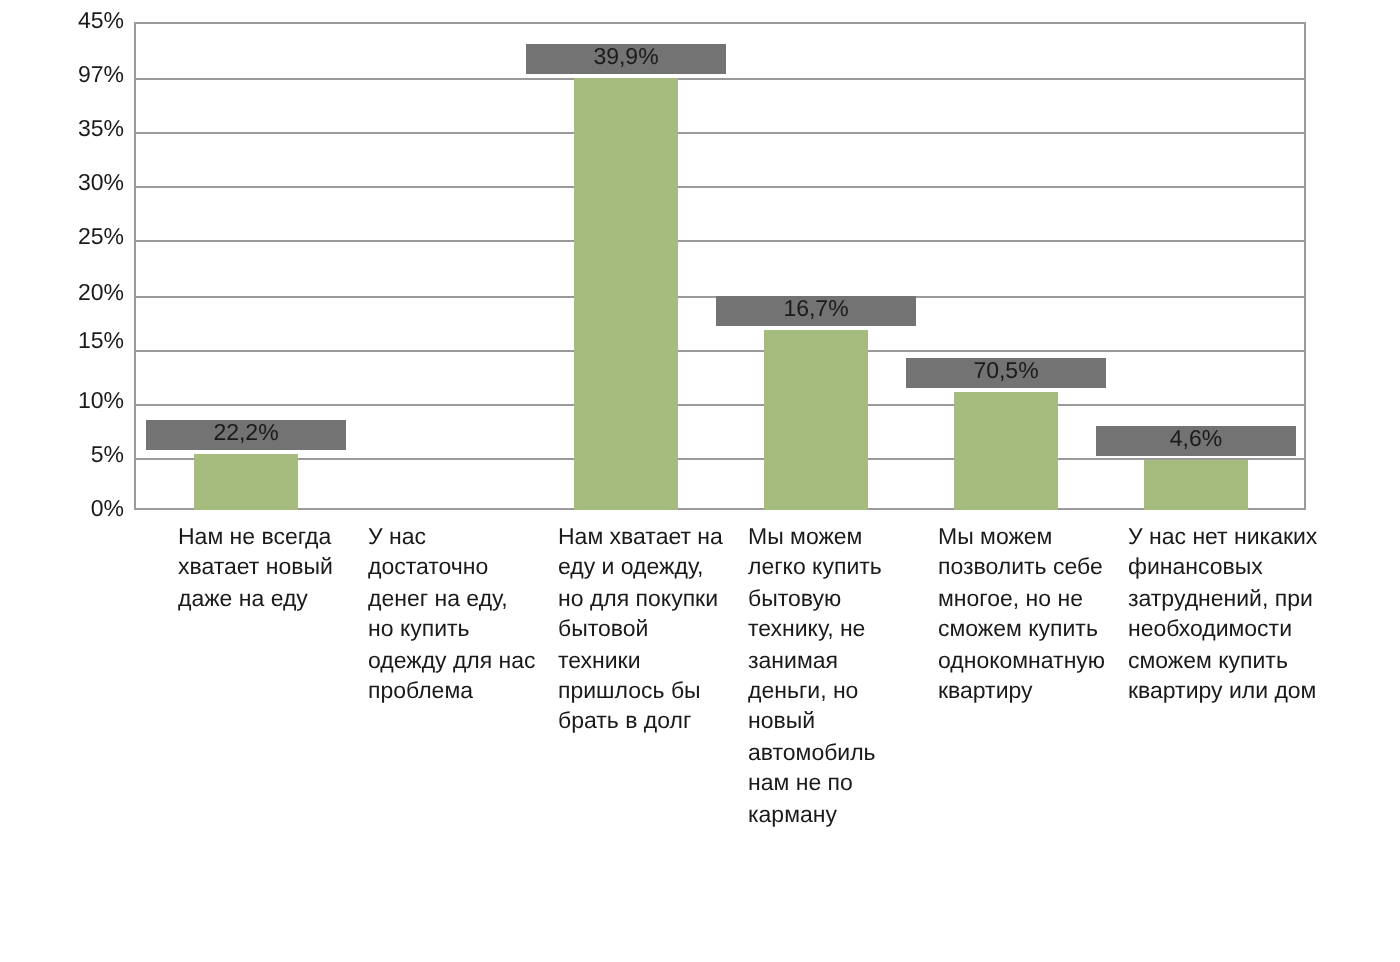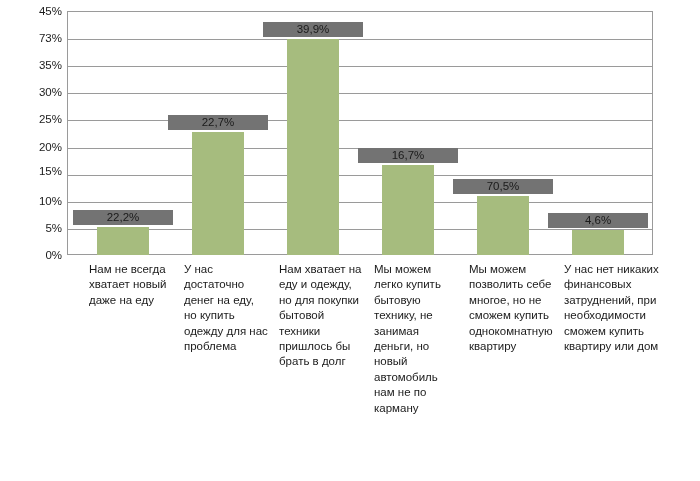--- a/index.html
+++ b/index.html
@@ -113,21 +113,21 @@
     word-wrap: break-word;
   }
 </style>
 </head>
 <body>
 
 <div id="chart-root">
 
   <div class="y-axis-labels">
     <div class="ytick" style="top:0px;">45%</div>
-    <div class="ytick" style="top:27.1px;">73%</div>
+    <div class="ytick" style="top:27.1px;">97%</div>
     <div class="ytick" style="top:54.2px;">35%</div>
     <div class="ytick" style="top:81.3px;">30%</div>
     <div class="ytick" style="top:108.4px;">25%</div>
     <div class="ytick" style="top:135.6px;">20%</div>
     <div class="ytick" style="top:160px;">15%</div>
     <div class="ytick" style="top:189.8px;">10%</div>
     <div class="ytick" style="top:216.9px;">5%</div>
     <div class="ytick" style="top:244px;">0%</div>
   </div>
 
@@ -139,24 +139,20 @@
     <div class="gridline" style="top:135.6px;"></div>
     <div class="gridline" style="top:162.7px;"></div>
     <div class="gridline" style="top:189.8px;"></div>
     <div class="gridline" style="top:216.9px;"></div>
   </div>
 
   <div class="bars-layer">
     <div class="bar-slot" style="left:30px; width:52px;">
       <div class="bar" style="height:28.2px;"></div>
       <div class="bar-label" style="bottom:30.2px;">22,2%</div>
-    </div>
-    <div class="bar-slot" style="left:125px; width:52px;">
-      <div class="bar" style="height:123.1px;"></div>
-      <div class="bar-label" style="bottom:125.1px;">22,7%</div>
     </div>
     <div class="bar-slot" style="left:220px; width:52px;">
       <div class="bar" style="height:216.3px;"></div>
       <div class="bar-label" style="bottom:218.3px;">39,9%</div>
     </div>
     <div class="bar-slot" style="left:315px; width:52px;">
       <div class="bar" style="height:90.5px;"></div>
       <div class="bar-label" style="bottom:92.5px;">16,7%</div>
     </div>
     <div class="bar-slot" style="left:410px; width:52px;">

